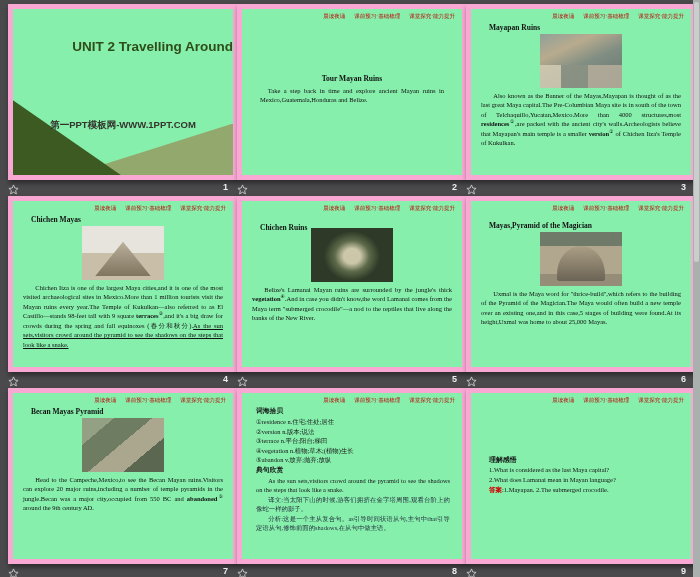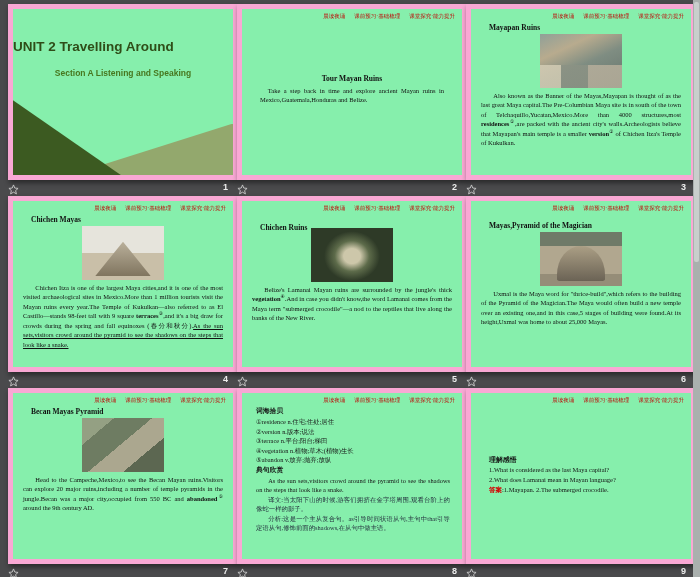--- a/index.html
+++ b/index.html
@@ -12,21 +12,21 @@
          position:relative;overflow:hidden;box-shadow:1px 3px 5px rgba(0,0,0,.45);}
   .cellfoot{height:24px;position:relative;}
   .star{position:absolute;left:0px;top:4px;width:11px;height:11px;}
   .pagenum{position:absolute;right:2px;top:2px;color:#ececec;font:bold 9px "Liberation Sans",sans-serif;}
 
   
   .nav{position:absolute;top:4px;right:7px;display:flex;gap:9px;z-index:5;}
   .nav span{font-size:5.5px;color:#c00000;font-family:"Liberation Serif",serif;white-space:nowrap;}
 
   
-  .s1-title{margin-top:30px;text-align:left;color:#2f4d18;font:bold 13.5px "Liberation Sans",sans-serif;}
+  .s1-title{margin-top:30px;text-align:right;color:#2f4d18;font:bold 13.5px "Liberation Sans",sans-serif;}
   .s1-sub{margin-top:14px;text-align:center;color:#47771f;font:bold 8.5px "Liberation Sans",sans-serif;}
   .s1-wm{position:absolute;top:66%;left:0;width:100%;text-align:center;color:#34342c;
          font:bold 9.5px "Liberation Sans",sans-serif;z-index:3;}
   .tri-light{position:absolute;right:0;top:69%;width:74%;height:31%;background:#93a86d;
              clip-path:polygon(100% 0,100% 100%,0 100%);z-index:1;}
   .tri-dark{position:absolute;left:0;top:55%;width:49%;height:45%;background:#3c5a21;
             clip-path:polygon(0 0,100% 100%,0 100%);z-index:2;}
 
   
   .ctitle{font:bold 7.5px "Liberation Serif",serif;color:#111;margin:14px 0 0 18px;}
@@ -66,21 +66,21 @@
   .scroll-thumb{position:absolute;right:1px;top:2px;width:5px;height:260px;background:#c9cecc;border-radius:2px;}
 </style>
 </head>
 <body>
 
 <div class="sorter">
 
   <div class="cell">
     <div class="slide">
       <div class="s1-title">UNIT 2 Travelling Around</div>
-      <div class="s1-sub">Section A   Listening and Speaking</div>
+      <div class="s1-wm">第一PPT模板网-WWW.1PPT.COM</div>
       <div class="tri-light"></div>
       <div class="tri-dark"></div>
     </div>
     <div class="cellfoot">
       <svg class="star" viewBox="0 0 12 12">
         <path d="M6 1 L7.4 4.4 L11 4.8 L8.3 7.2 L9.2 10.8 L6 8.9 L2.8 10.8 L3.7 7.2 L1 4.8 L4.6 4.4 Z" fill="none" stroke="#c9c9c9" stroke-width="1"></path>
       </svg>
       <span class="pagenum">1</span>
     </div>
   </div>

